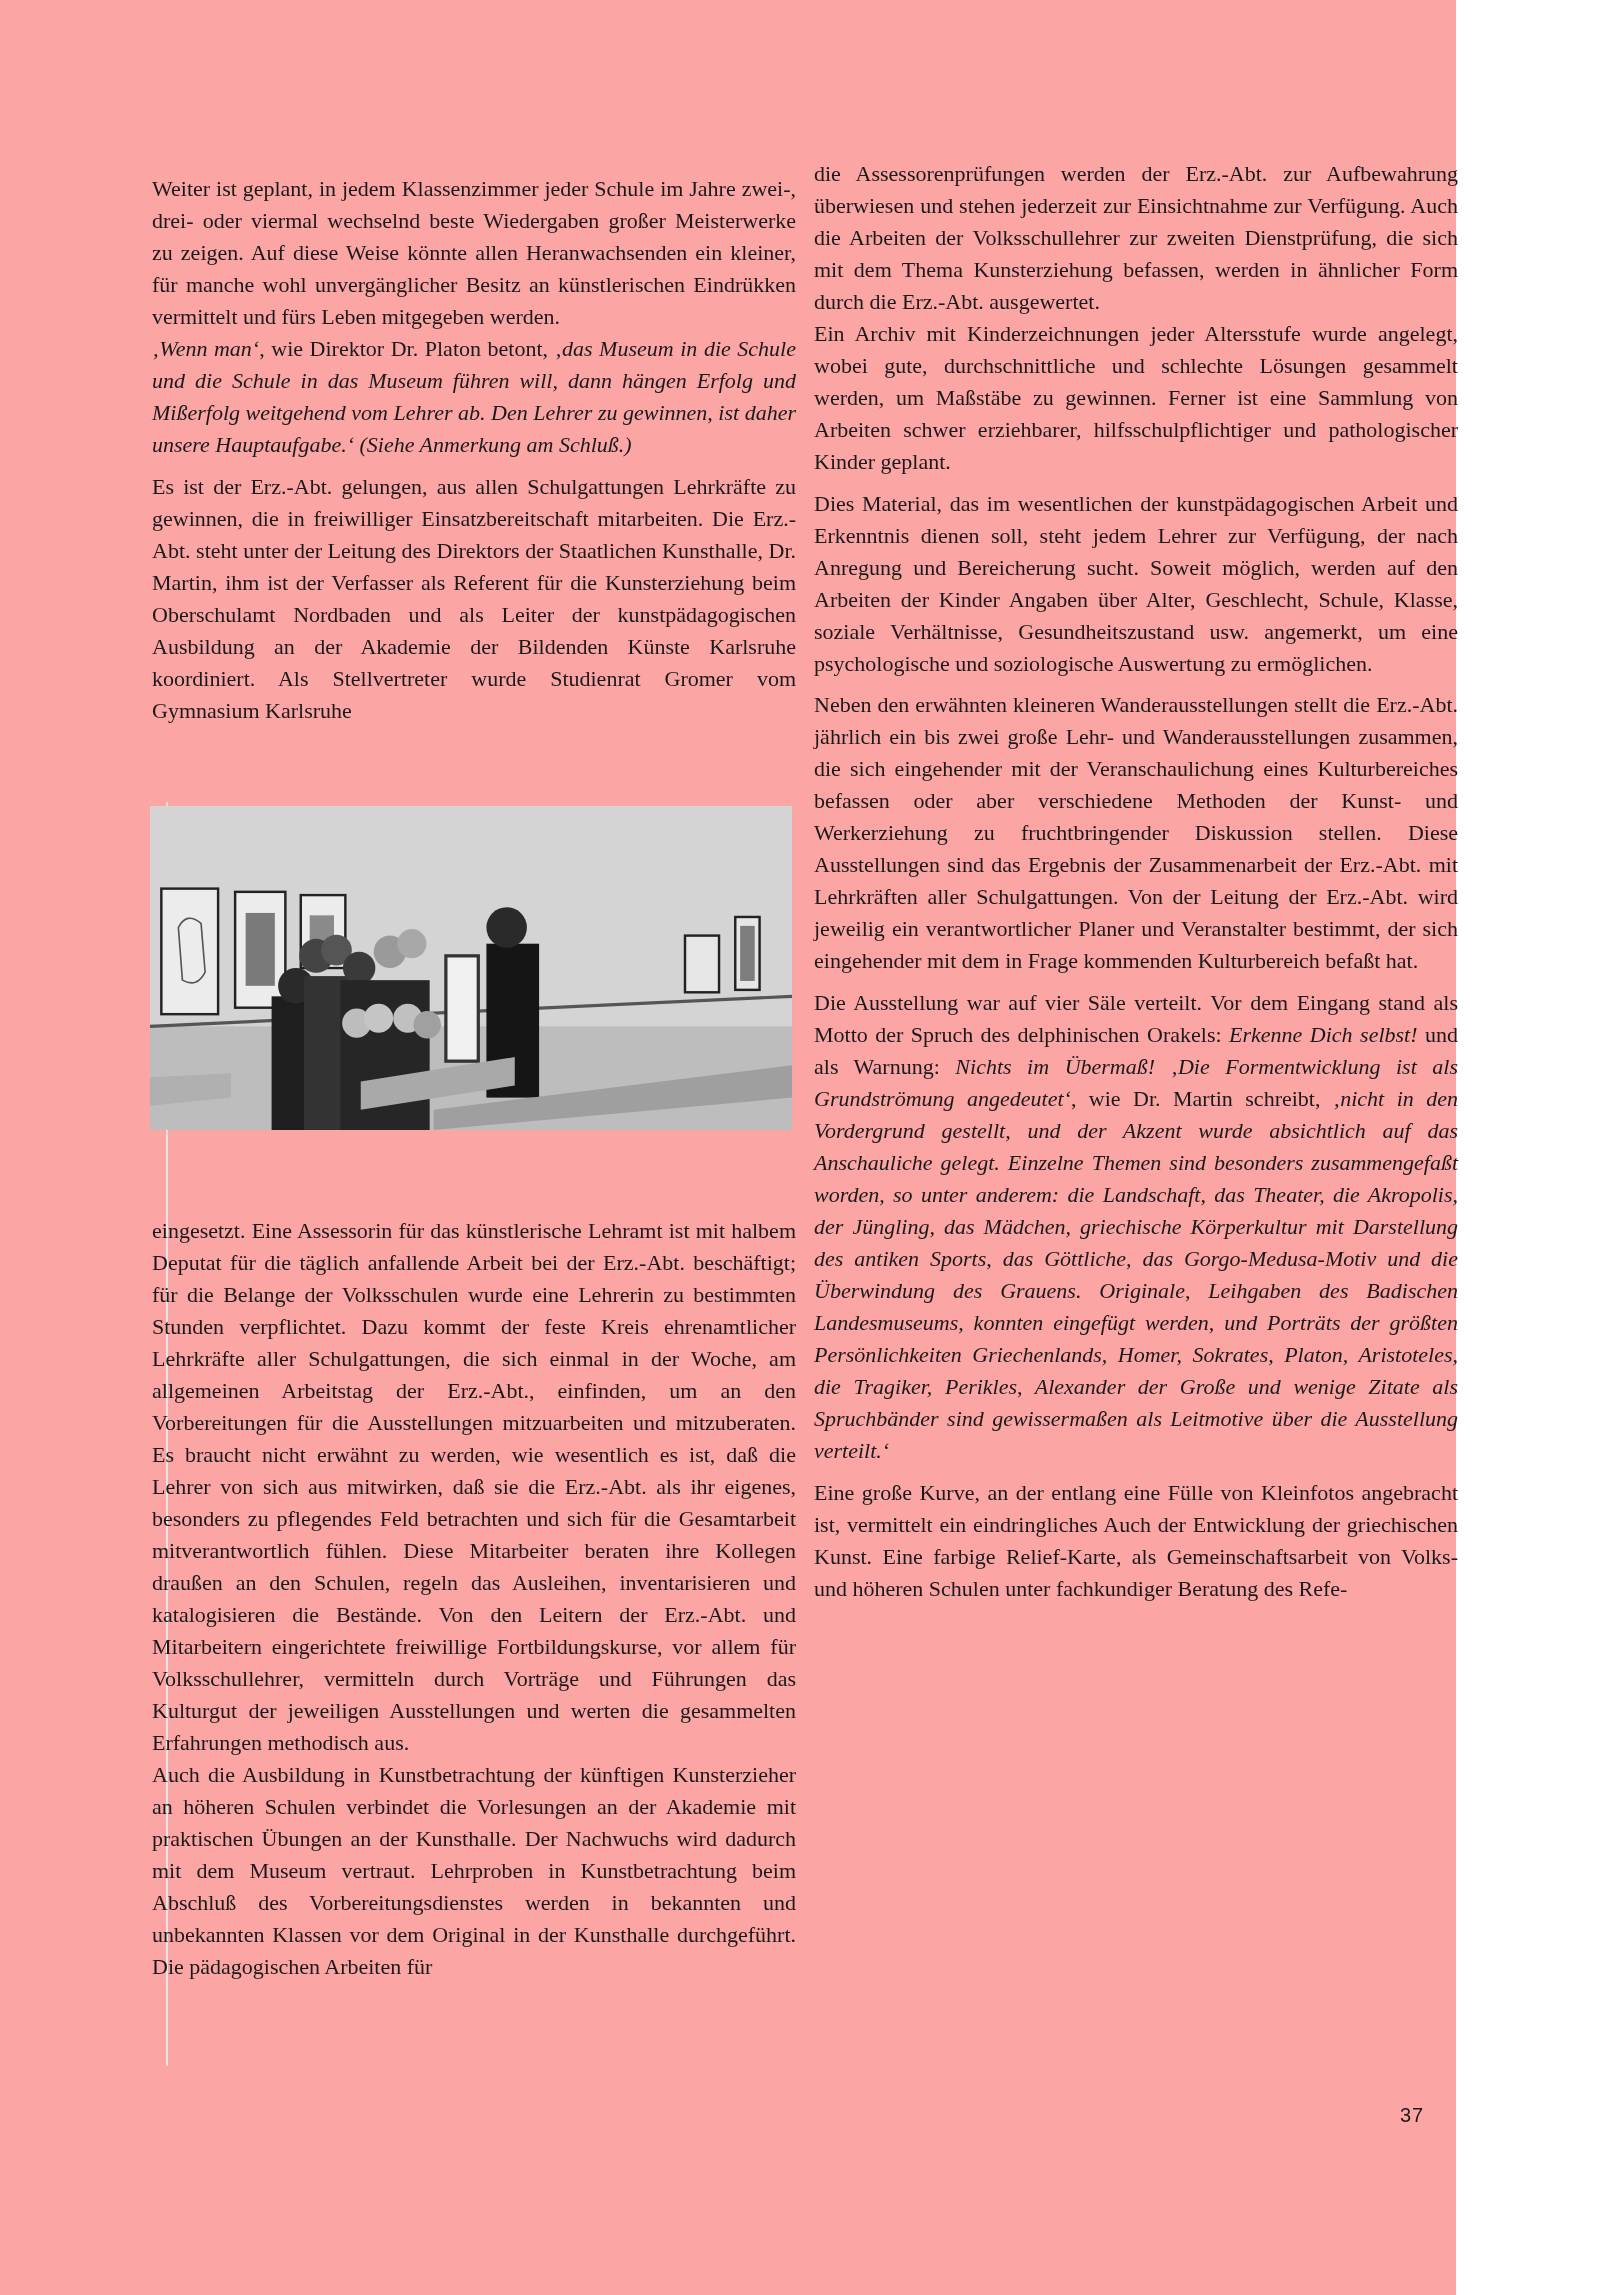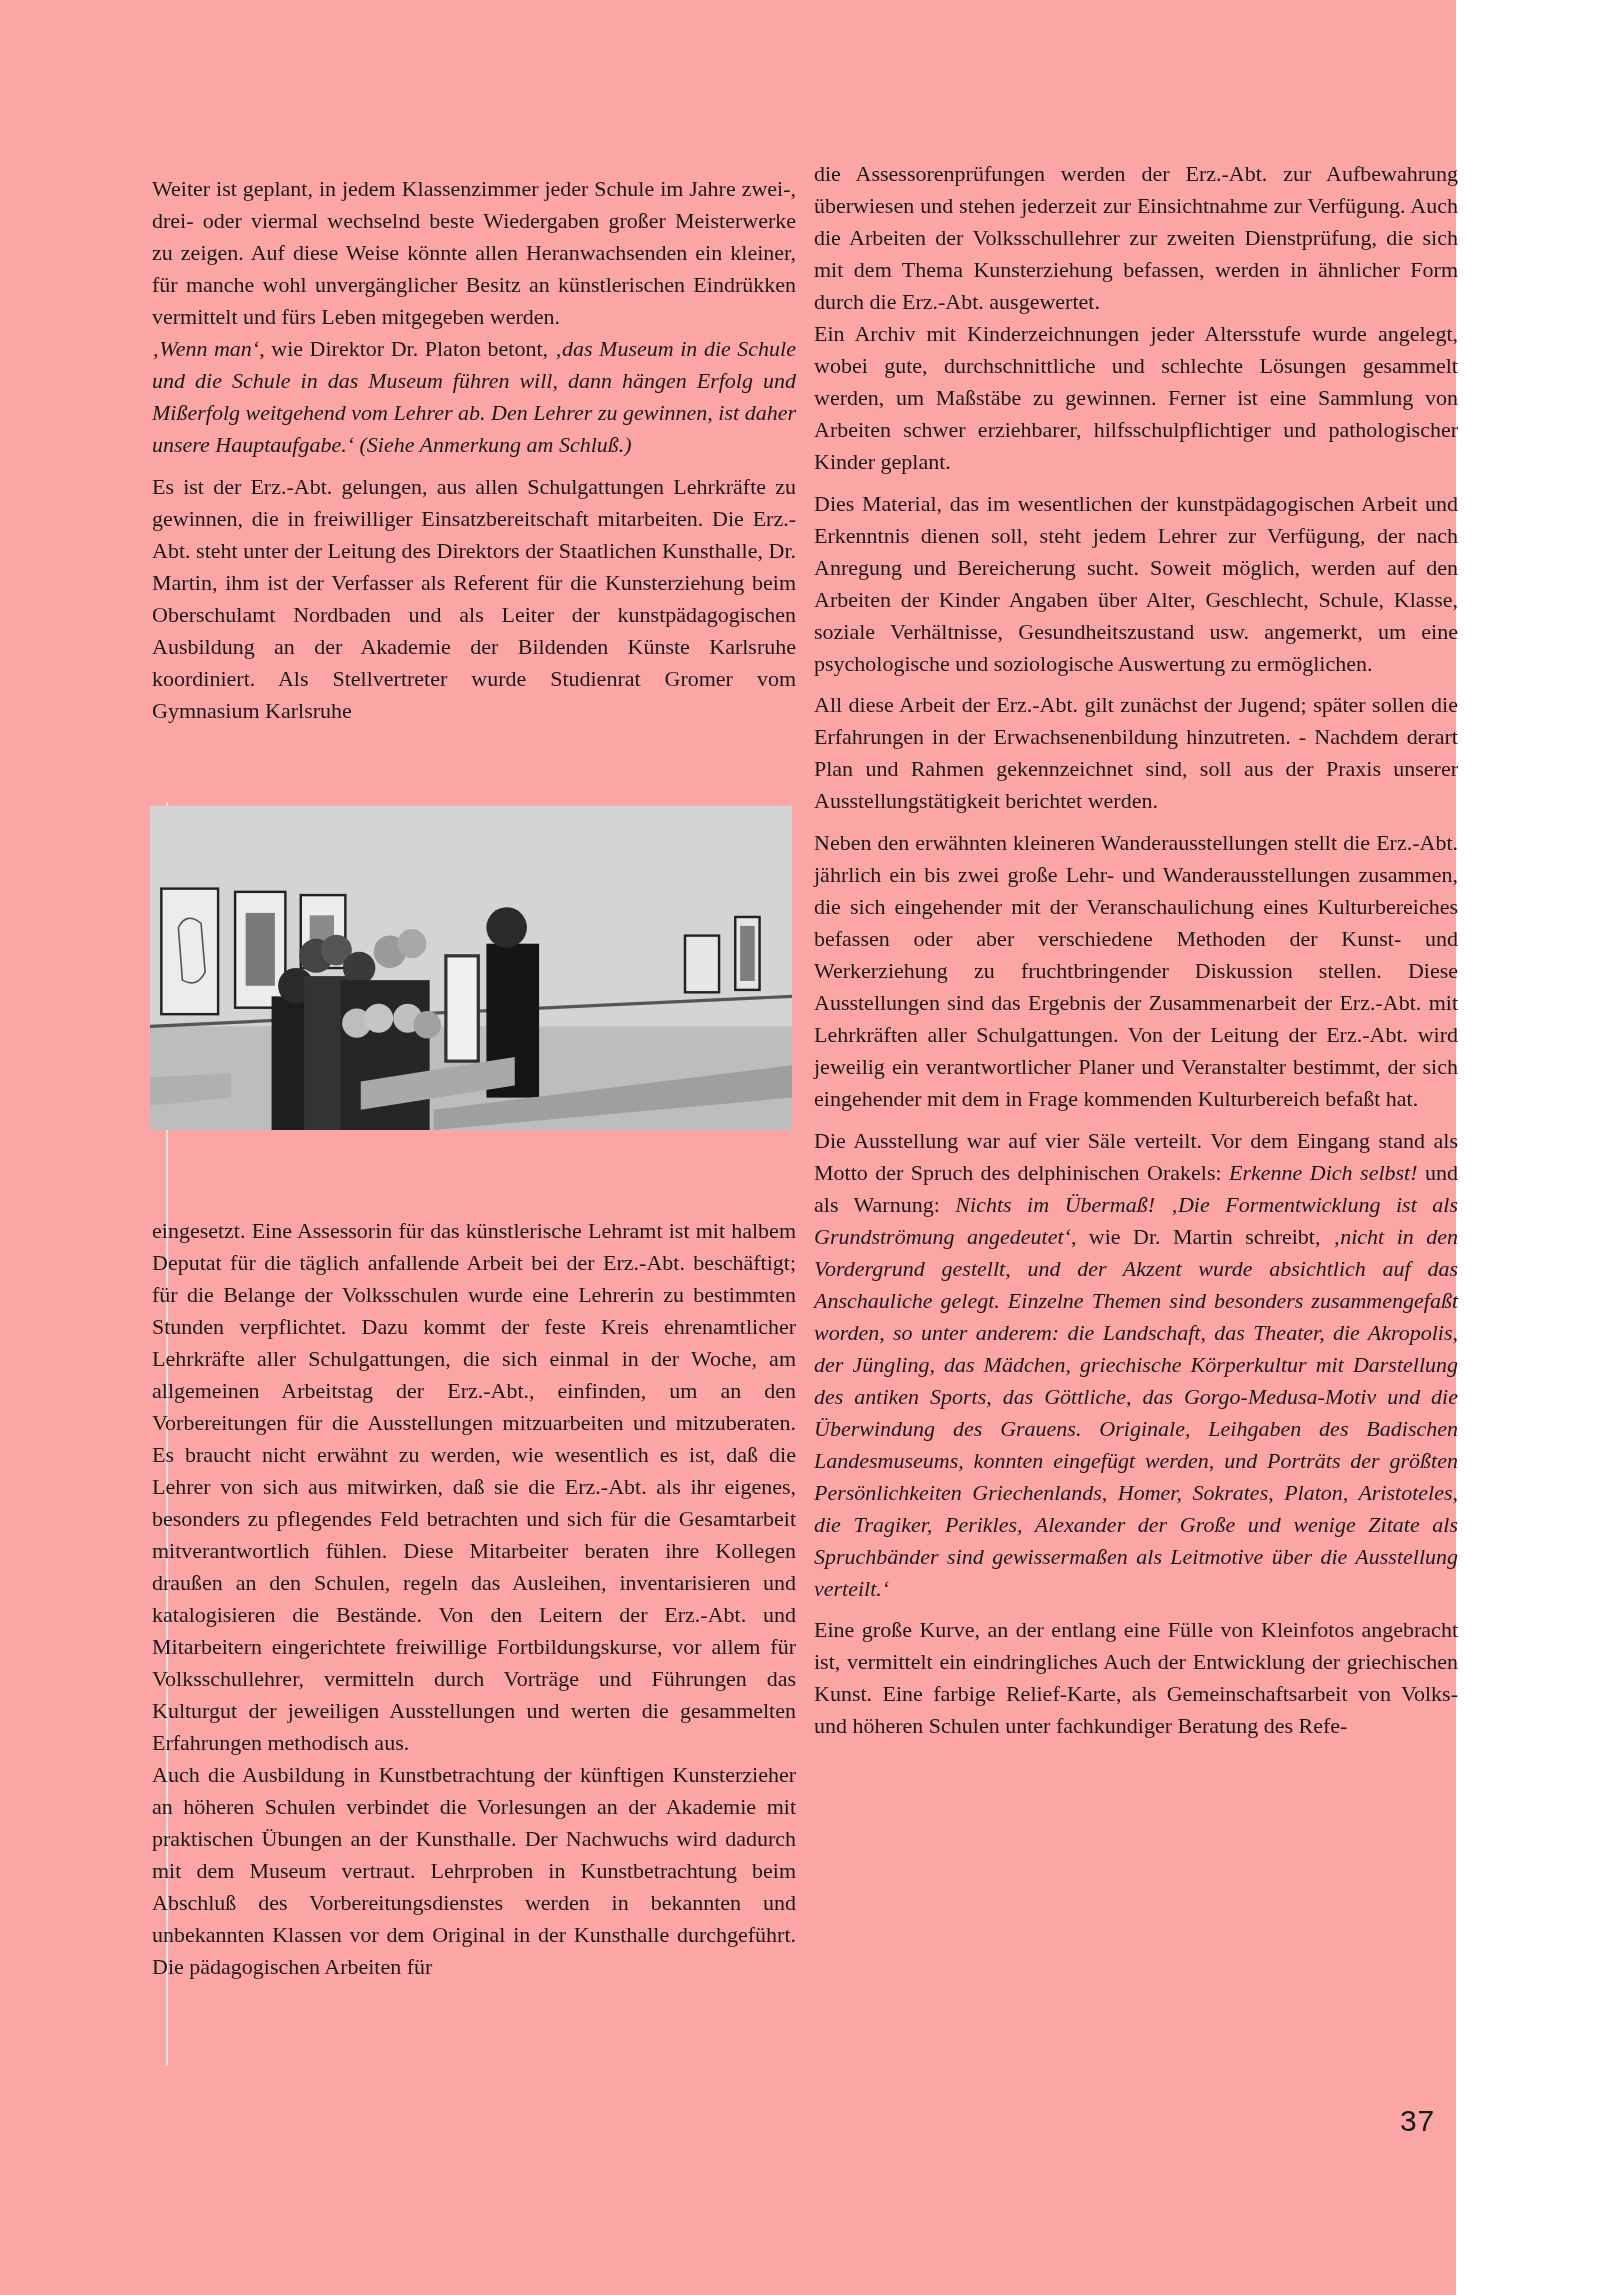--- a/index.html
+++ b/index.html
@@ -11,21 +11,21 @@
   .col-left { left: 152px; top: 173px; }
   .col-left-2 { left: 152px; top: 1215px; }
   .col-right { left: 814px; top: 158px; }
   .col p { margin: 0 0 9.7px 0; }
   .col p.tight { margin-bottom: 0; }
   .col p.gap { margin-top: 0; }
   .it { font-style: italic; }
   .figure { position: absolute; left: 150px; top: 806px; width: 642px; height: 324px; background: #cfcfcf; overflow: hidden; }
   .figure svg { width: 100%; height: 100%; display: block; }
   .caption { position: absolute; left: 152px; top: 1140px; width: 644px; font-size: 22px; line-height: 32px; text-align: center; }
-  .page-number { position: absolute; left: 1400px; top: 2104px; font-family: "Liberation Sans", "DejaVu Sans", sans-serif; font-size: 30px; font-weight: normal; letter-spacing: 0.8px; }
+  .page-number { position: absolute; left: 1400px; top: 2104px; font-family: "Liberation Sans", "DejaVu Sans", sans-serif; font-size: 20px; font-weight: normal; letter-spacing: 0.8px; }
 </style>
 </head>
 <body>
 
 <div class="page">
 
   <div class="gutter-line"></div>
 
   <div class="col col-left">
     <p class="tight">Weiter ist geplant, in jedem Klassenzimmer jeder Schule im Jahre zwei-, drei- oder viermal wechselnd beste Wiedergaben großer Meisterwerke zu zeigen. Auf diese Weise könnte allen Heranwachsenden ein kleiner, für manche wohl unvergänglicher Besitz an künstlerischen Eindrükken vermittelt und fürs Leben mitgegeben werden.</p>
@@ -79,21 +79,20 @@
 
   <div class="col col-left-2">
     <p class="tight">eingesetzt. Eine Assessorin für das künstlerische Lehramt ist mit halbem Deputat für die täglich anfallende Arbeit bei der Erz.-Abt. beschäftigt; für die Belange der Volksschulen wurde eine Lehrerin zu bestimmten Stunden verpflichtet. Dazu kommt der feste Kreis ehrenamtlicher Lehrkräfte aller Schulgattungen, die sich einmal in der Woche, am allgemeinen Arbeitstag der Erz.-Abt., einfinden, um an den Vorbereitungen für die Ausstellungen mitzuarbeiten und mitzuberaten. Es braucht nicht erwähnt zu werden, wie wesentlich es ist, daß die Lehrer von sich aus mitwirken, daß sie die Erz.-Abt. als ihr eigenes, besonders zu pflegendes Feld betrachten und sich für die Gesamtarbeit mitverantwortlich fühlen. Diese Mitarbeiter beraten ihre Kollegen draußen an den Schulen, regeln das Ausleihen, inventarisieren und katalogisieren die Bestände. Von den Leitern der Erz.-Abt. und Mitarbeitern eingerichtete freiwillige Fortbildungskurse, vor allem für Volksschullehrer, vermitteln durch Vorträge und Führungen das Kulturgut der jeweiligen Ausstellungen und werten die gesammelten Erfahrungen methodisch aus.</p>
     <p class="gap">Auch die Ausbildung in Kunstbetrachtung der künftigen Kunsterzieher an höheren Schulen verbindet die Vorlesungen an der Akademie mit praktischen Übungen an der Kunsthalle. Der Nachwuchs wird dadurch mit dem Museum vertraut. Lehrproben in Kunstbetrachtung beim Abschluß des Vorbereitungsdienstes werden in bekannten und unbekannten Klassen vor dem Original in der Kunsthalle durchgeführt. Die pädagogischen Arbeiten für</p>
   </div>
 
   <div class="col col-right">
     <p class="tight">die Assessorenprüfungen werden der Erz.-Abt. zur Aufbewahrung überwiesen und stehen jederzeit zur Einsichtnahme zur Verfügung. Auch die Arbeiten der Volksschullehrer zur zweiten Dienstprüfung, die sich mit dem Thema Kunsterziehung befassen, werden in ähnlicher Form durch die Erz.-Abt. ausgewertet.</p>
     <p>Ein Archiv mit Kinderzeichnungen jeder Altersstufe wurde angelegt, wobei gute, durchschnittliche und schlechte Lösungen gesammelt werden, um Maßstäbe zu gewinnen. Ferner ist eine Sammlung von Arbeiten schwer erziehbarer, hilfsschulpflichtiger und pathologischer Kinder geplant.</p>
     <p>Dies Material, das im wesentlichen der kunstpädagogischen Arbeit und Erkenntnis dienen soll, steht jedem Lehrer zur Verfügung, der nach Anregung und Bereicherung sucht. Soweit möglich, werden auf den Arbeiten der Kinder Angaben über Alter, Geschlecht, Schule, Klasse, soziale Verhältnisse, Gesundheitszustand usw. angemerkt, um eine psychologische und soziologische Auswertung zu ermöglichen.</p>
-    <p>All diese Arbeit der Erz.-Abt. gilt zunächst der Jugend; später sollen die Erfahrungen in der Erwachsenenbildung hinzutreten. - Nachdem derart Plan und Rahmen gekennzeichnet sind, soll aus der Praxis unserer Ausstellungstätigkeit berichtet werden.</p>
     <p>Neben den erwähnten kleineren Wanderausstellungen stellt die Erz.-Abt. jährlich ein bis zwei große Lehr- und Wanderausstellungen zusammen, die sich eingehender mit der Veranschaulichung eines Kulturbereiches befassen oder aber verschiedene Methoden der Kunst- und Werkerziehung zu fruchtbringender Diskussion stellen. Diese Ausstellungen sind das Ergebnis der Zusammenarbeit der Erz.-Abt. mit Lehrkräften aller Schulgattungen. Von der Leitung der Erz.-Abt. wird jeweilig ein verantwortlicher Planer und Veranstalter bestimmt, der sich eingehender mit dem in Frage kommenden Kulturbereich befaßt hat.</p>
     <p><span>Die Ausstellung war auf vier Säle verteilt. Vor dem Eingang stand als Motto der Spruch des delphinischen Orakels: </span><span class="it">Erkenne Dich selbst!</span><span> und als Warnung: </span><span class="it">Nichts im Übermaß! ‚Die Formentwicklung ist als Grundströmung angedeutet‘</span><span>, wie Dr. Martin schreibt, </span><span class="it">‚nicht in den Vordergrund gestellt, und der Akzent wurde absichtlich auf das Anschauliche gelegt. Einzelne Themen sind besonders zusammengefaßt worden, so unter anderem: die Landschaft, das Theater, die Akropolis, der Jüngling, das Mädchen, griechische Körperkultur mit Darstellung des antiken Sports, das Göttliche, das Gorgo-Medusa-Motiv und die Überwindung des Grauens. Originale, Leihgaben des Badischen Landesmuseums, konnten eingefügt werden, und Porträts der größten Persönlichkeiten Griechenlands, Homer, Sokrates, Platon, Aristoteles, die Tragiker, Perikles, Alexander der Große und wenige Zitate als Spruchbänder sind gewissermaßen als Leitmotive über die Ausstellung verteilt.‘</span></p>
     <p>Eine große Kurve, an der entlang eine Fülle von Kleinfotos angebracht ist, vermittelt ein eindringliches Auch der Entwicklung der griechischen Kunst. Eine farbige Relief-Karte, als Gemeinschaftsarbeit von Volks- und höheren Schulen unter fachkundiger Beratung des Refe-</p>
   </div>
 
   <div class="page-number">37</div>
 </div>
 
 
 </body></html>

